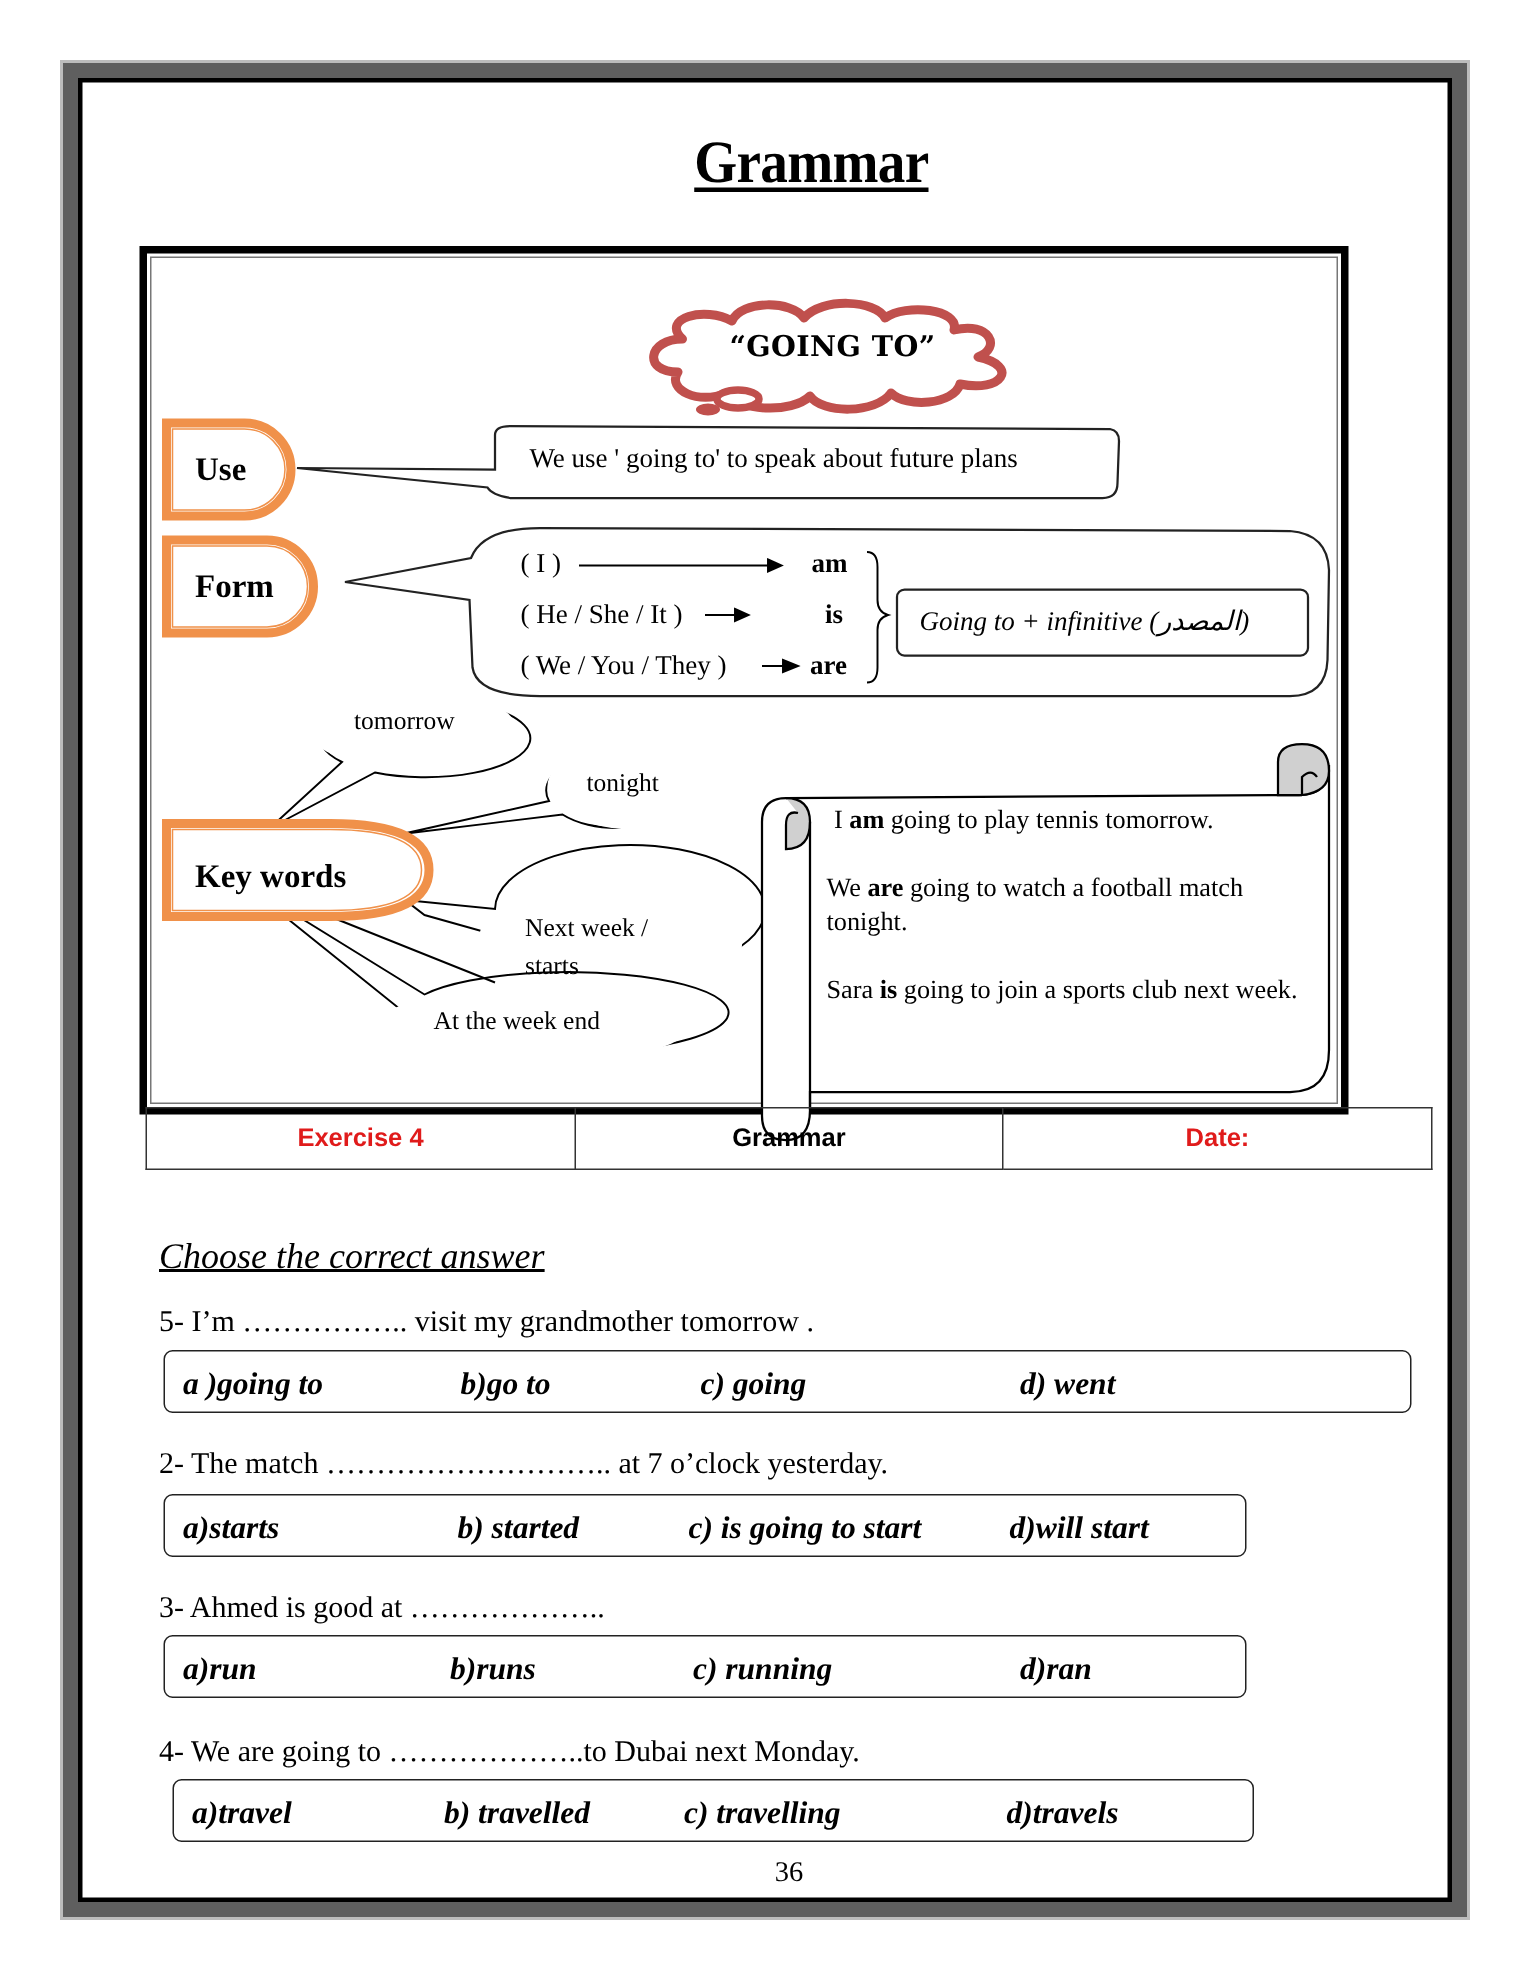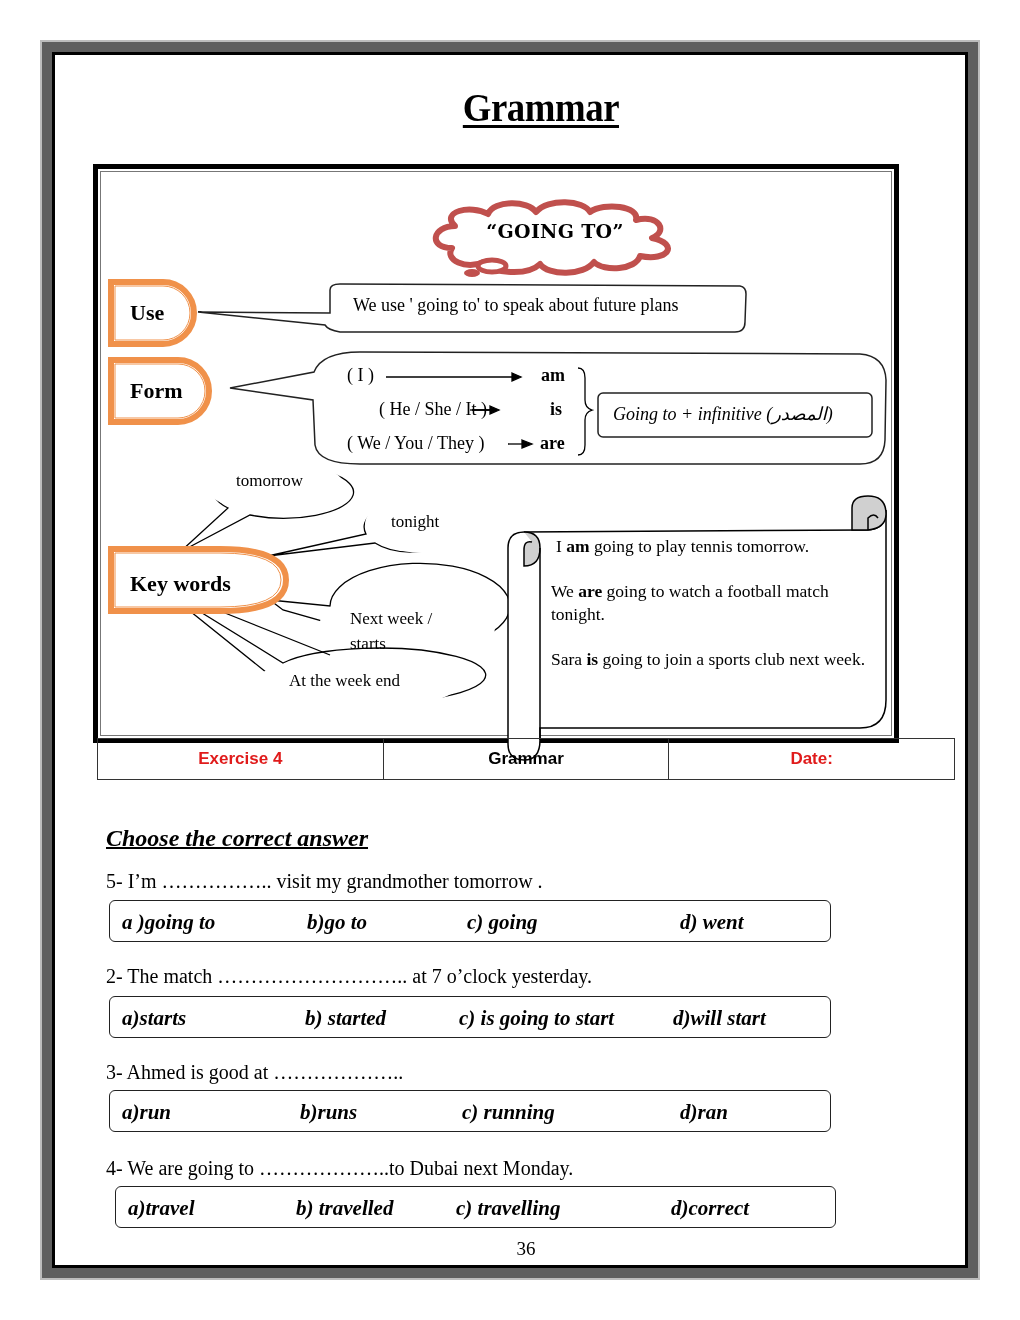--- a/index.html
+++ b/index.html
@@ -23,21 +23,21 @@
   .bold { font-weight: bold; }
 
   .scroll-text { position: absolute; left: 551px; top: 535px; width: 320px; font-size: 17.5px; line-height: 23px; }
   .scroll-text p { margin: 0 0 22px 0; }
   .scroll-text p.first { margin-left: 5px; }
 
   table.ex { position: absolute; left: 97px; top: 738px; width: 858px; height: 42px; border-collapse: collapse; }
   table.ex td { border: 1px solid #333; text-align: center; font-family: "Liberation Sans", sans-serif; font-weight: bold; font-size: 17px; width: 33.33%; }
   .red { color: #e01b1b; }
 
-  .instruction { position: absolute; left: 106px; top: 825px; font-size: 24px; font-weight: bold; font-style: italic; text-decoration: underline; text-decoration-thickness: 2px; }
+  .instruction { position: absolute; left: 106px; top: 825px; font-size: 24px; font-weight: normal; font-style: italic; text-decoration: underline; text-decoration-thickness: 2px; }
 
   .question { position: absolute; left: 106px; font-size: 20px; }
   .options-box { position: absolute; height: 42px; box-sizing: border-box; border: 1.5px solid #222; border-radius: 6px; }
   .opt { position: absolute; top: 9px; font-size: 21px; font-weight: bold; font-style: italic; white-space: nowrap; }
 
   .page-num { position: absolute; left: 0; width: 1052px; text-align: center; top: 1238px; font-size: 19px; }
 </style>
 </head>
 <body>
 
@@ -114,21 +114,21 @@
 </svg>
 
 <div class="t cloud-text">“GOING TO”</div>
 
 <div class="t label-big" style="left:130px; top:300px;">Use</div>
 <div class="t txt18" style="left:353px; top:295px;">We use ' going to' to speak about future plans</div>
 
 <div class="t label-big" style="left:130px; top:378px;">Form</div>
 <div class="t txt18" style="left:347px; top:365px;">( I  )</div>
 <div class="t txt18 bold" style="left:541px; top:365px;">am</div>
-<div class="t txt18" style="left:347px; top:399px;margin-left:32px;">( He / She / It )</div>
+<div class="t txt18" style="left:347px; top:399px;">( He / She / It )</div>
 <div class="t txt18 bold" style="left:550px; top:399px;">is</div>
 <div class="t txt18" style="left:347px; top:433px;">( We / You / They )</div>
 <div class="t txt18 bold" style="left:540px; top:433px;">are</div>
 <div class="t txt18" style="left:613px; top:403px;font-style:italic;">Going to + infinitive (المصدر)</div>
 
 <div class="t label-big" style="left:130px; top:571px;">Key words</div>
 <div class="t txt17" style="left:236px; top:471px;">tomorrow</div>
 <div class="t txt17" style="left:391px; top:512px;">tonight</div>
 <div class="t txt17" style="left:350px; top:609px;">Next week /</div>
 <div class="t txt17" style="left:350px; top:634px;">starts</div>
@@ -146,21 +146,21 @@
     <td class="red">Exercise  4</td>
     <td>Grammar</td>
     <td class="red">Date:</td>
   </tr>
 </tbody>
   </table>
 
 <div class="t instruction">Choose the correct answer</div>
 
 <div class="t question" style="top:870px;">5- I’m …………….. visit my grandmother tomorrow .</div>
-<div class="options-box" style="left:109px; top:900px; width:722px;">
+<div class="options-box" style="left:109px; top:900px; width:832px;">
   <span class="opt" style="left:12px;">a )going to</span>
   <span class="opt" style="left:197px;">b)go to</span>
   <span class="opt" style="left:357px;">c) going</span>
   <span class="opt" style="left:570px;">d) went</span>
 </div>
 
 <div class="t question" style="top:965px;">2- The match ……………………….. at 7 o’clock yesterday.</div>
 <div class="options-box" style="left:109px; top:996px; width:722px;">
   <span class="opt" style="left:12px;">a)starts</span>
   <span class="opt" style="left:195px;">b) started</span>
@@ -174,16 +174,16 @@
   <span class="opt" style="left:190px;">b)runs</span>
   <span class="opt" style="left:352px;">c) running</span>
   <span class="opt" style="left:570px;">d)ran</span>
 </div>
 
 <div class="t question" style="top:1157px;">4- We are going to ………………..to Dubai next Monday.</div>
 <div class="options-box" style="left:115px; top:1186px; width:721px;">
   <span class="opt" style="left:12px;">a)travel</span>
   <span class="opt" style="left:180px;">b) travelled</span>
   <span class="opt" style="left:340px;">c) travelling</span>
-  <span class="opt" style="left:555px;">d)correct</span>
+  <span class="opt" style="left:555px;">d)travels</span>
 </div>
 
 <div class="t page-num">36</div>
 
 </body></html>

